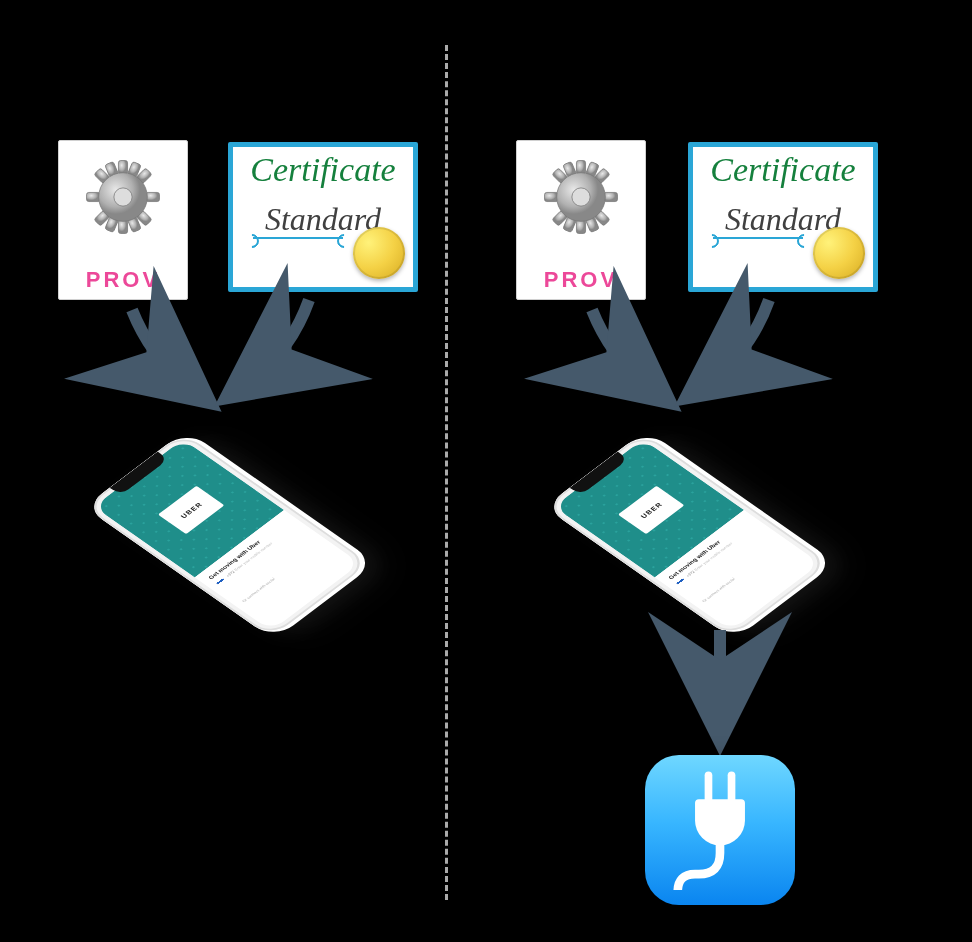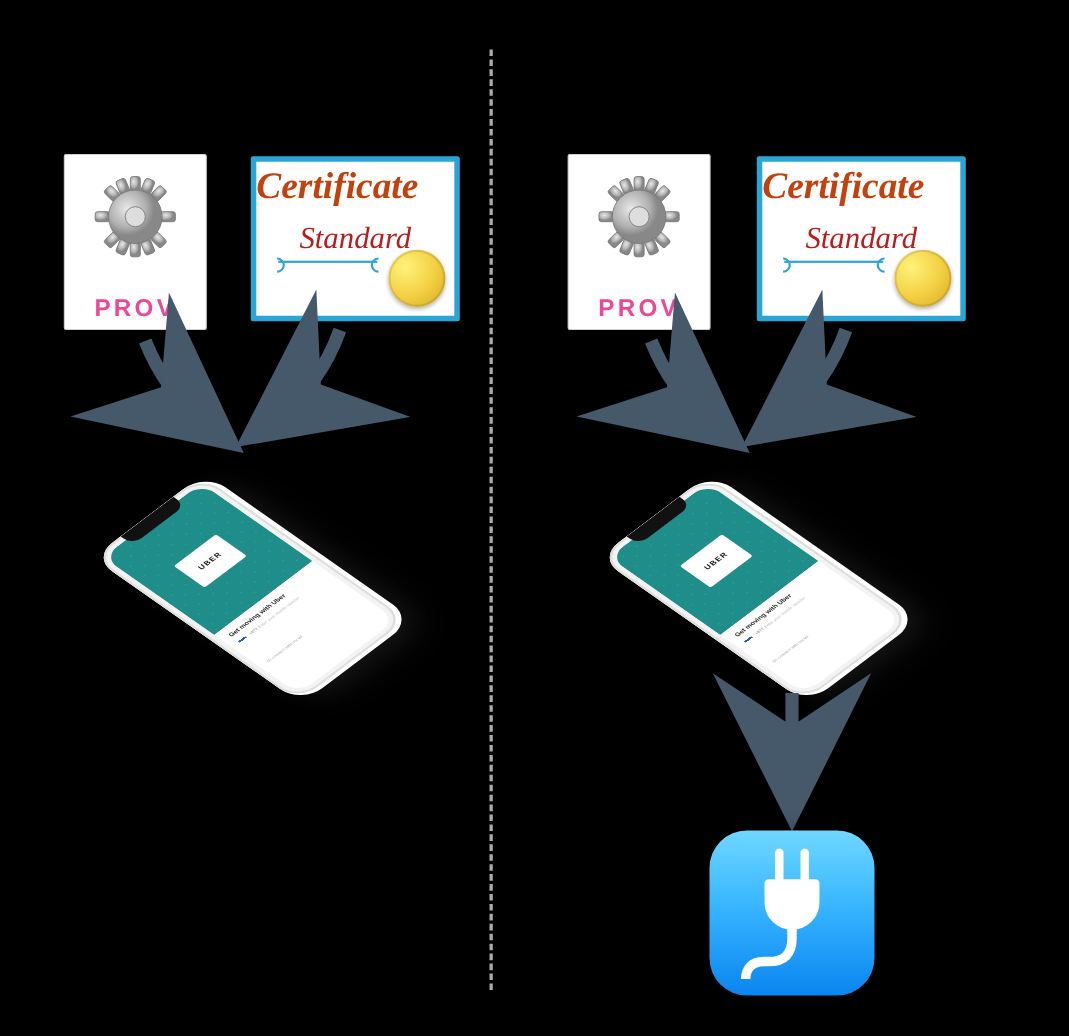--- a/index.html
+++ b/index.html
@@ -57,35 +57,35 @@
     height: 140px;
     background: #fff;
     border: 5px solid #2aa6d6;
     box-shadow: 6px 6px 18px rgba(0,0,0,0.25);
     border-radius: 2px;
   }
   .cert-title {
     position: absolute;
     top: 4px;
     left: 0; right: 0;
+    text-align: center;
     font-family: "Brush Script MT", "Segoe Script", cursive;
     font-size: 34px;
     font-style: italic;
-    color: #c2410c;
-    font-weight: bold;
+    color: #15803d;
   }
   .cert-sub {
     position: absolute;
     top: 54px;
     left: 0; right: 0;
     text-align: center;
     font-family: "Brush Script MT", "Segoe Script", cursive;
-    font-size: 28px;
+    font-size: 32px;
     font-style: italic;
-    color: #b91c1c;
+    color: #404040;
   }
   .cert-line {
     position: absolute;
     top: 90px;
     left: 20px;
     width: 90px;
     height: 0;
     border-top: 2px solid #2aa6d6;
   }
   .cert-line::before, .cert-line::after {

